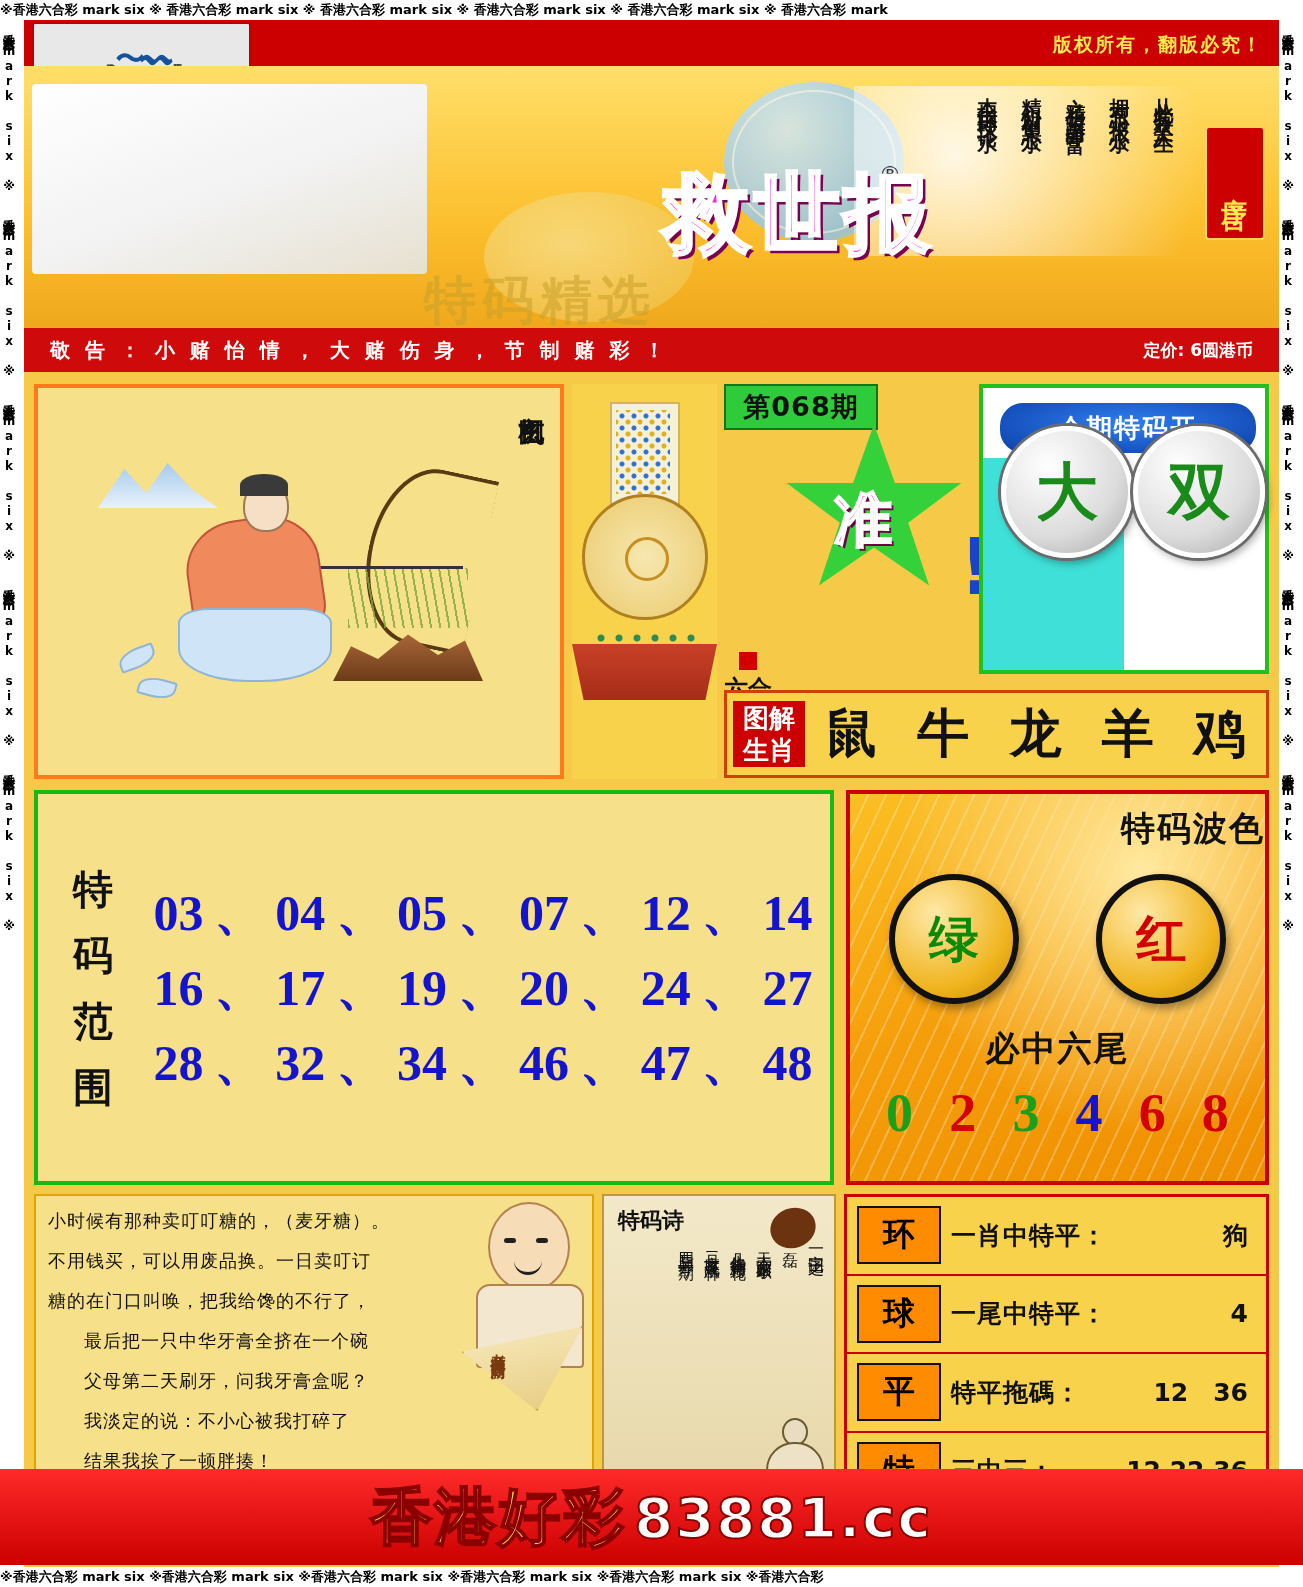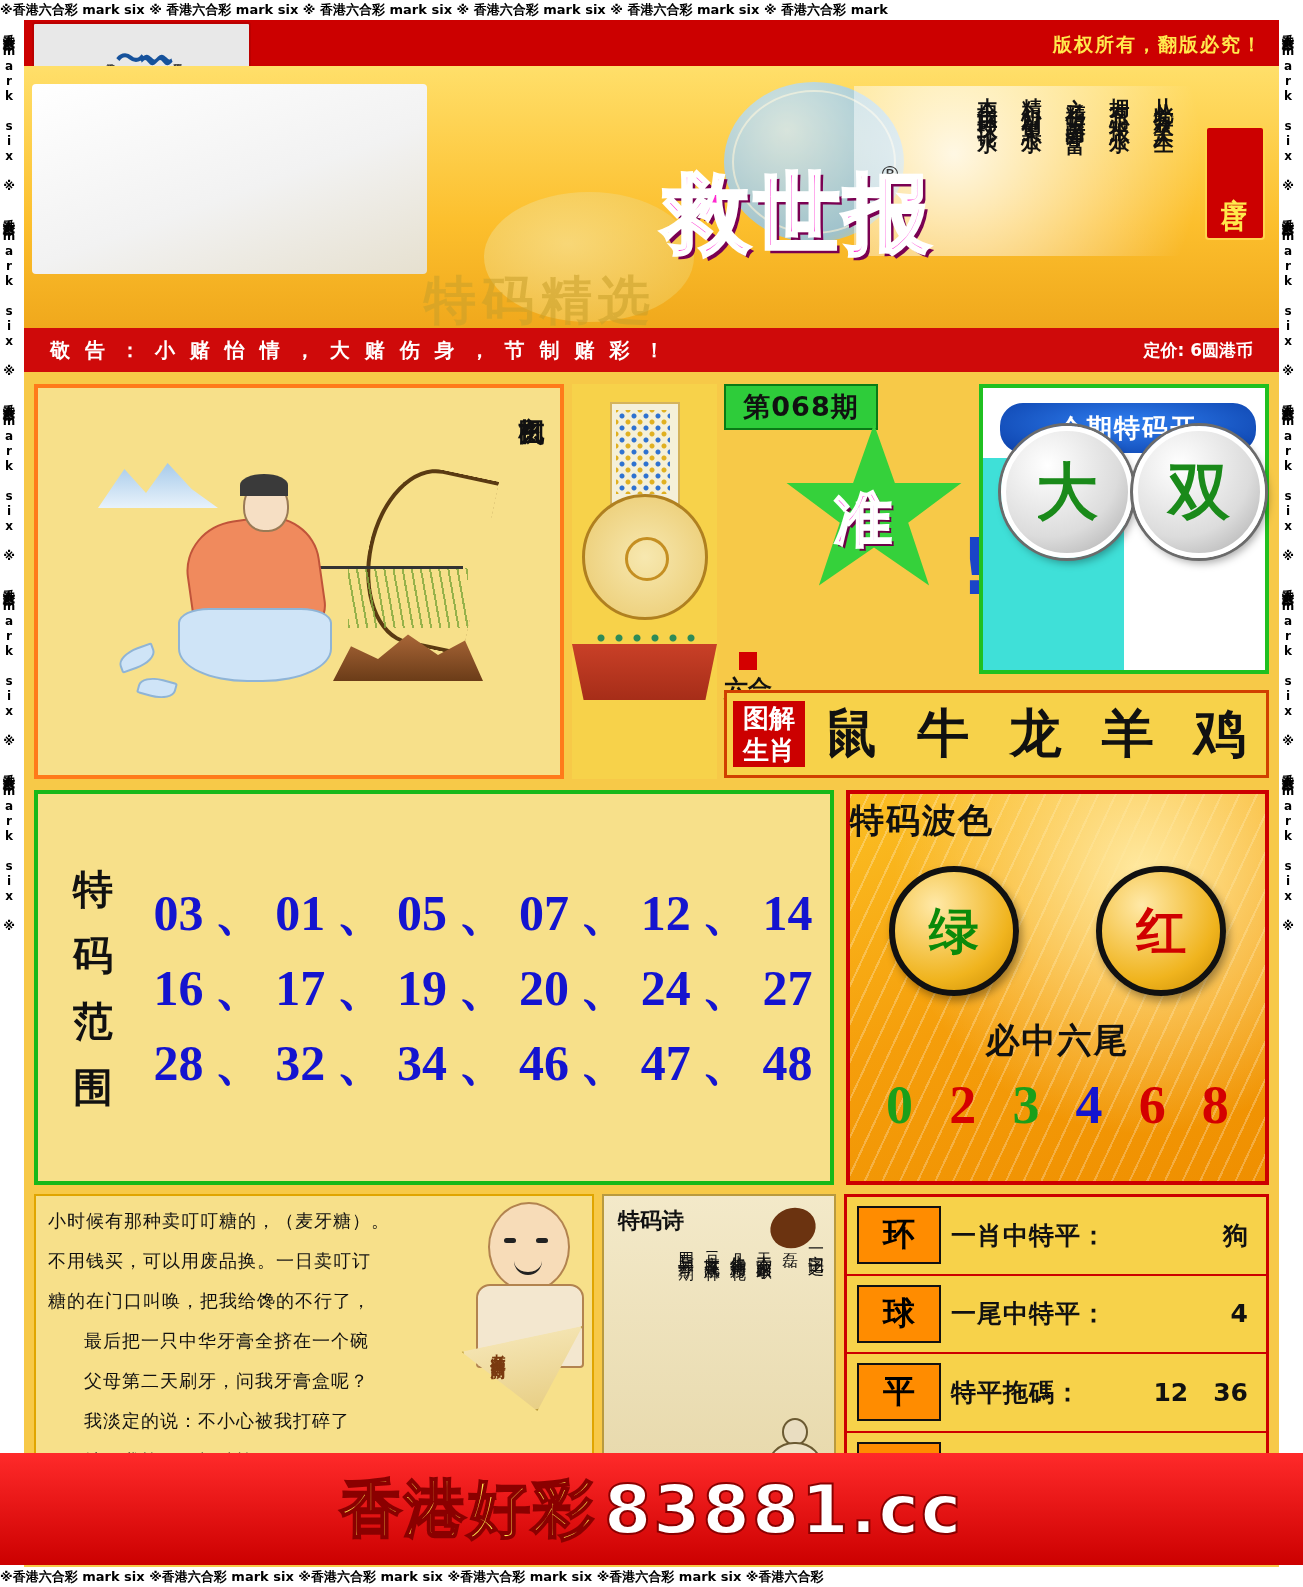--- a/index.html
+++ b/index.html
@@ -292,21 +292,21 @@
   
   .wave-panel{
     position:absolute;left:822px;top:418px;width:423px;height:395px;
     border:4px solid #cc0000;box-sizing:border-box;
     background:
       radial-gradient(ellipse at 70% 20%,#ffe9a0,rgba(255,233,160,0) 60%),
       repeating-linear-gradient(115deg,rgba(255,255,255,.25) 0 2px,rgba(255,255,255,0) 2px 16px),
       linear-gradient(160deg,#fbbf24,#f59e0b 50%,#ef8f00 100%);
   }
   .wave-title{
-    text-align:left;font-size:34px;font-weight:bold;color:#111;margin-top:4px;letter-spacing:2px;
+    text-align:right;font-size:34px;font-weight:bold;color:#111;margin-top:12px;letter-spacing:2px;
   }
   .wave-balls{display:flex;justify-content:space-around;margin-top:22px;}
   .wball{
     width:118px;height:118px;border-radius:50%;
     background:radial-gradient(circle at 34% 28%,#ffe9a8,#f0b41e 65%,#c98a00 100%);
     border:6px solid #111;display:flex;align-items:center;justify-content:center;
     font-size:50px;font-weight:bold;
     box-shadow:3px 5px 8px rgba(0,0,0,.35);
   }
   .wball.green{color:#0a8a0a;}
@@ -392,26 +392,26 @@
   .tip-key{
     width:80px;height:54px;margin:0 10px;background:#ff8c00;border:2px solid #111;
     color:#000;font-size:32px;font-weight:bold;
     display:flex;align-items:center;justify-content:center;
   }
   .tip-label{font-size:25px;font-weight:bold;color:#111;letter-spacing:1px;}
   .tip-val{margin-left:auto;margin-right:18px;font-size:25px;font-weight:bold;color:#111;}
 
   
   .footer-ad{
-    position:absolute;left:0;bottom:22px;width:1303px;height:112px;
+    position:absolute;left:0;bottom:22px;width:1303px;height:96px;
     background:linear-gradient(180deg,#ff2a2a,#cc0000);
     display:flex;align-items:center;justify-content:center;
   }
   .footer-ad .cn{font-size:62px;font-weight:bold;color:#ffe94d;letter-spacing:2px;-webkit-text-stroke:2px #8a0000;}
-  .footer-ad .num{font-size:68px;font-weight:bold;color:#ffffff;letter-spacing:2px;-webkit-text-stroke:2px #8a0000;margin-left:8px;}
+  .footer-ad .num{font-size:56px;font-weight:bold;color:#ffffff;letter-spacing:2px;-webkit-text-stroke:2px #8a0000;margin-left:8px;}
 </style>
 </head>
 <body>
 
 <div class="page">
 
   <div class="strip-top">※香港六合彩 mark six ※ 香港六合彩 mark six ※ 香港六合彩 mark six ※ 香港六合彩 mark six ※ 香港六合彩 mark six ※ 香港六合彩 mark</div>
   <div class="strip-bottom">※香港六合彩 mark six ※香港六合彩 mark six ※香港六合彩 mark six ※香港六合彩 mark six ※香港六合彩 mark six ※香港六合彩</div>
 
   <div class="strip-left">
@@ -530,21 +530,21 @@
         <div class="range-label">
           <span>特</span>
           <span>码</span>
           <span>范</span>
           <span>围</span>
         </div>
         <div class="range-nums">
           <div class="range-row">
             <span>03</span>
             <span>、</span>
-            <span>01</span>
+            <span>04</span>
             <span>、</span>
             <span>05</span>
             <span>、</span>
             <span>07</span>
             <span>、</span>
             <span>12</span>
             <span>、</span>
             <span>14</span>
           </div>
           <div class="range-row">

